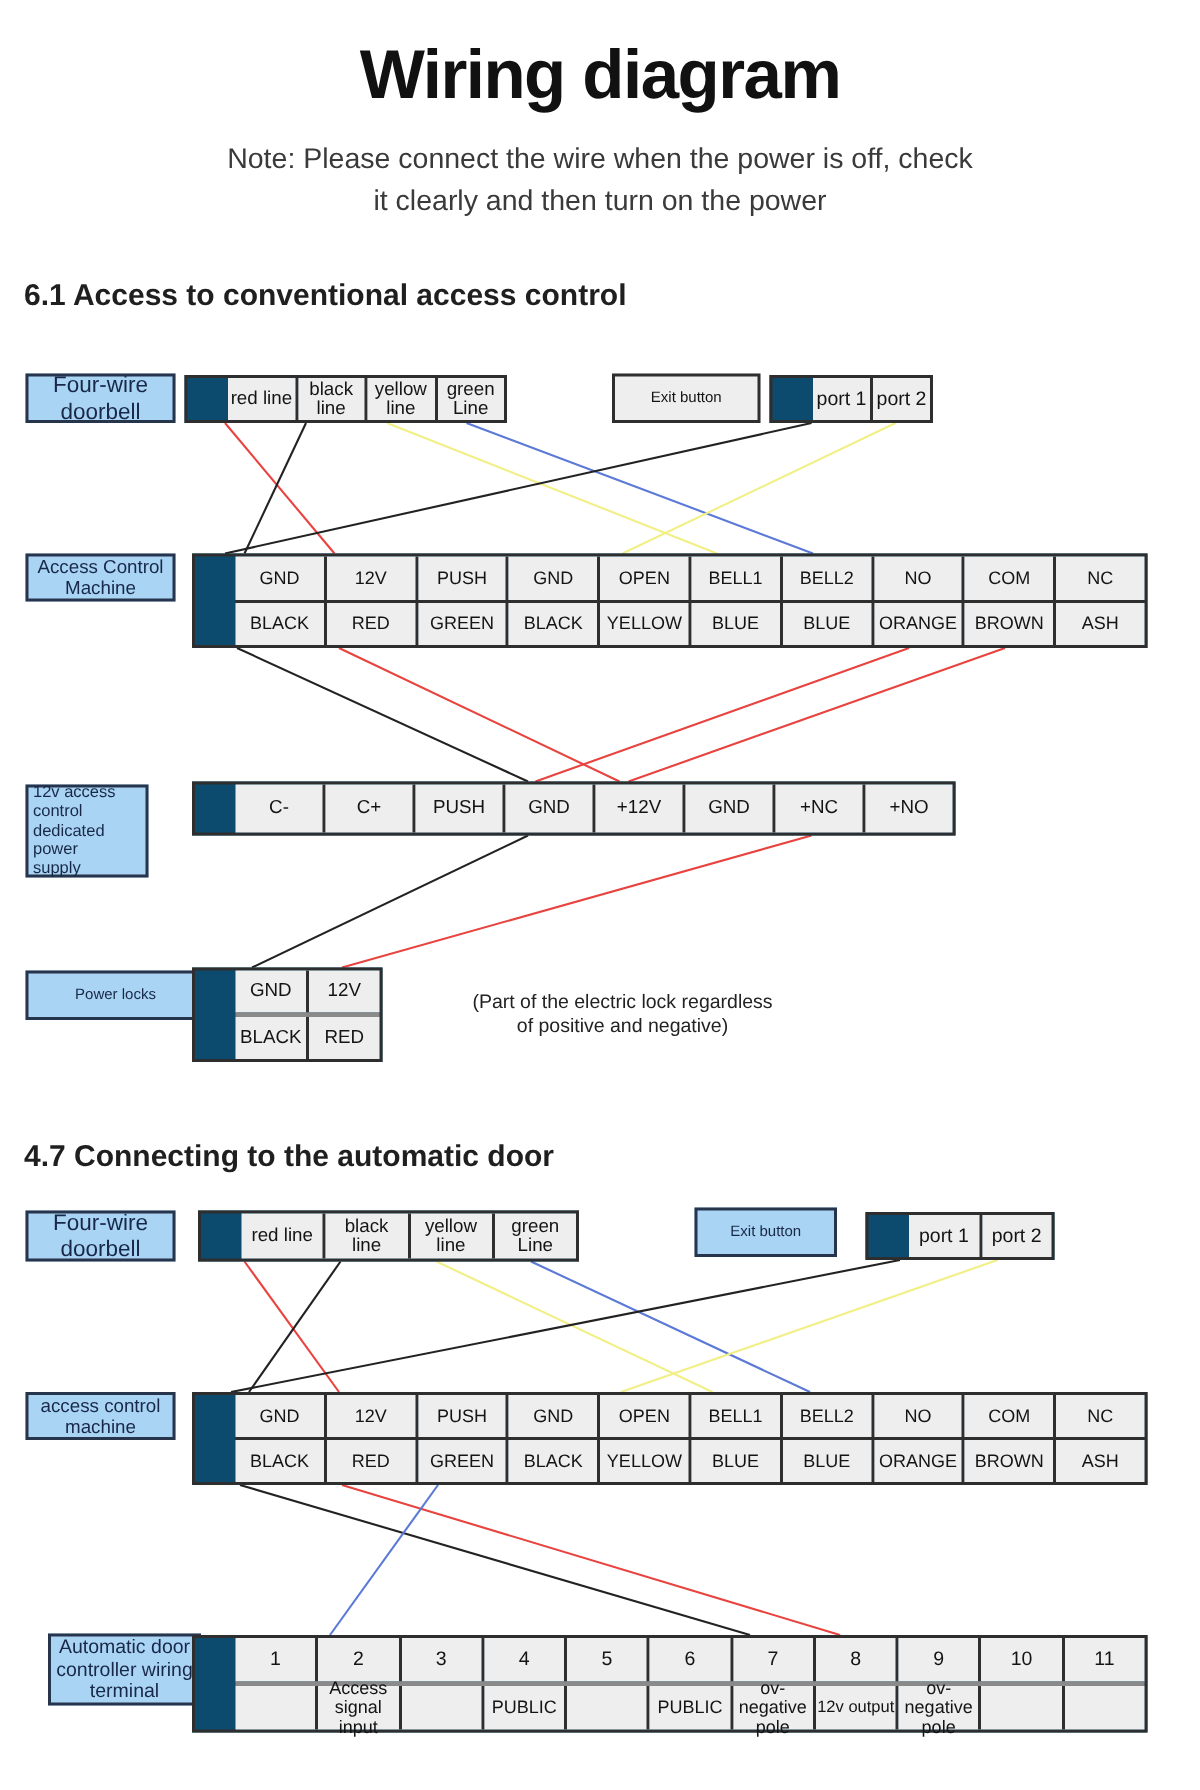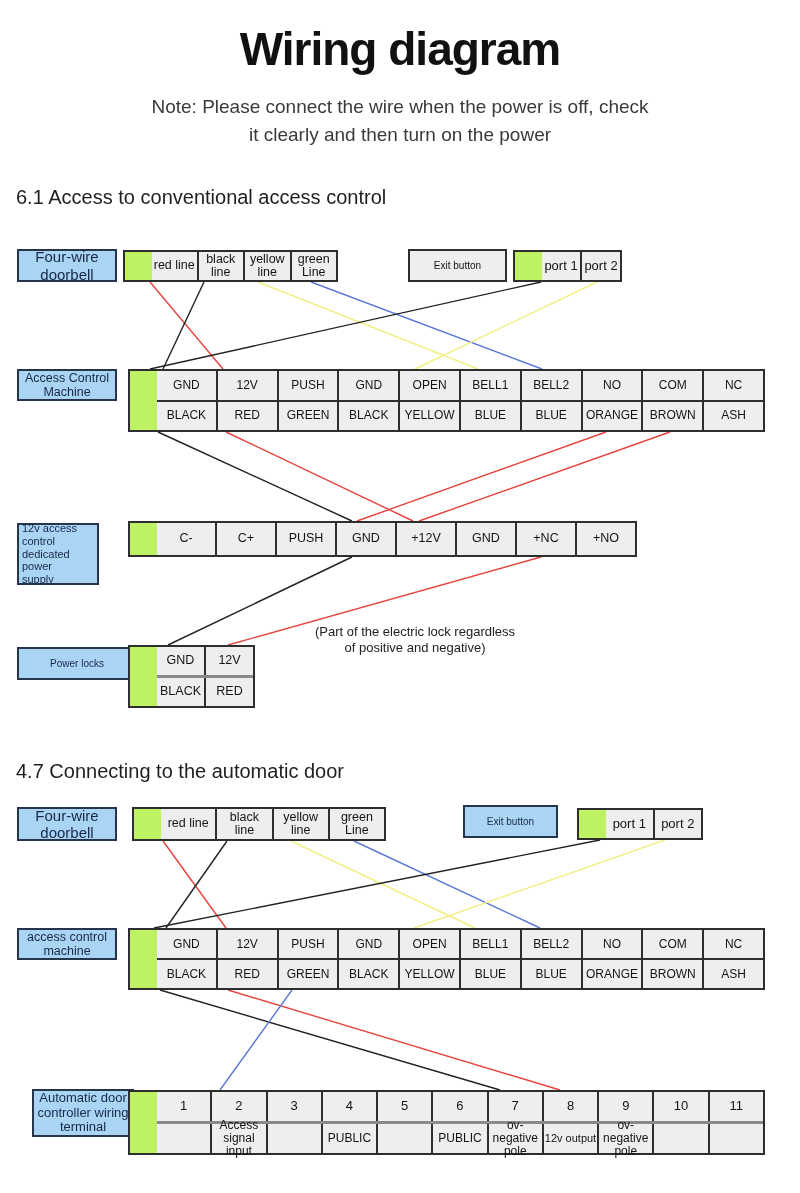--- a/index.html
+++ b/index.html
@@ -3,31 +3,31 @@
 <meta charset="utf-8">
 <style>
   html,body{margin:0;padding:0;background:#fff;}
   #page{position:relative;width:800px;height:1193px;background:#fff;
         font-family:"Liberation Sans",sans-serif;color:#1a1a1a;overflow:hidden;}
   .abs{position:absolute;box-sizing:border-box;}
 
   #title{left:0;right:0;top:22px;text-align:center;font-size:46px;font-weight:600;
          letter-spacing:-1px;color:#111;}
   .note-line{left:0;right:0;text-align:center;font-size:19px;color:#3a3a3a;}
-  .sec-heading{font-size:20px;color:#1f1f1f;}
+  .sec-heading{font-size:20px;color:#1f1f1f;font-weight:bold;}
 
   .bluebox{background:#aad4f4;border:2px solid #26344c;color:#182848;
            display:flex;flex-direction:column;align-items:center;justify-content:center;
            text-align:center;line-height:1.15;}
   .bluebox span{display:block;}
 
   .graybox{background:#eee;border:2px solid #2e2e2e;color:#141414;
            display:flex;align-items:center;justify-content:center;text-align:center;}
 
-  .tbl{border:2px solid #2e2e2e;background:#bef264;display:flex;flex-direction:column;padding-left:27px;}
+  .tbl{border:2px solid #2e2e2e;background:#0c4a6e;display:flex;flex-direction:column;padding-left:27px;}
   .tbl .row{display:flex;flex:1;min-height:0;}
   .tbl .row + .row{border-top:2px solid #2e2e2e;}
   .tbl.gray-div .row + .row{border-top:3px solid #8a8a8a;}
   .cell{flex:1;background:#eee;border-right:2px solid #2e2e2e;color:#141414;
         display:flex;flex-direction:column;align-items:center;justify-content:center;
         text-align:center;line-height:1.08;min-width:0;}
   .cell:last-child{border-right:none;}
   .cell span{display:block;}
 
   .fs10{font-size:12px;} .fs11{font-size:11px;} .fs12{font-size:12px;}
@@ -168,21 +168,21 @@
     <div class="row">
       <div class="cell">GND</div>
       <div class="cell">12V</div>
     </div>
     <div class="row">
       <div class="cell">BLACK</div>
       <div class="cell">RED</div>
     </div>
   </div>
 
-  <div class="abs locks-note" style="left:260px;top:624px;width:310px;">
+  <div class="abs locks-note" style="left:260px;top:660px;width:310px;">
     <span>(Part of the electric lock regardless</span>
     <span>of positive and negative)</span>
   </div>
 
   <div class="abs sec-heading" style="left:16px;top:760px;">4.7 Connecting to the automatic door</div>
 
   <div class="abs bluebox fs15" style="left:17px;top:807px;width:100px;height:34px;">
     <span>Four-wire</span>
     <span>doorbell</span>
   </div>

